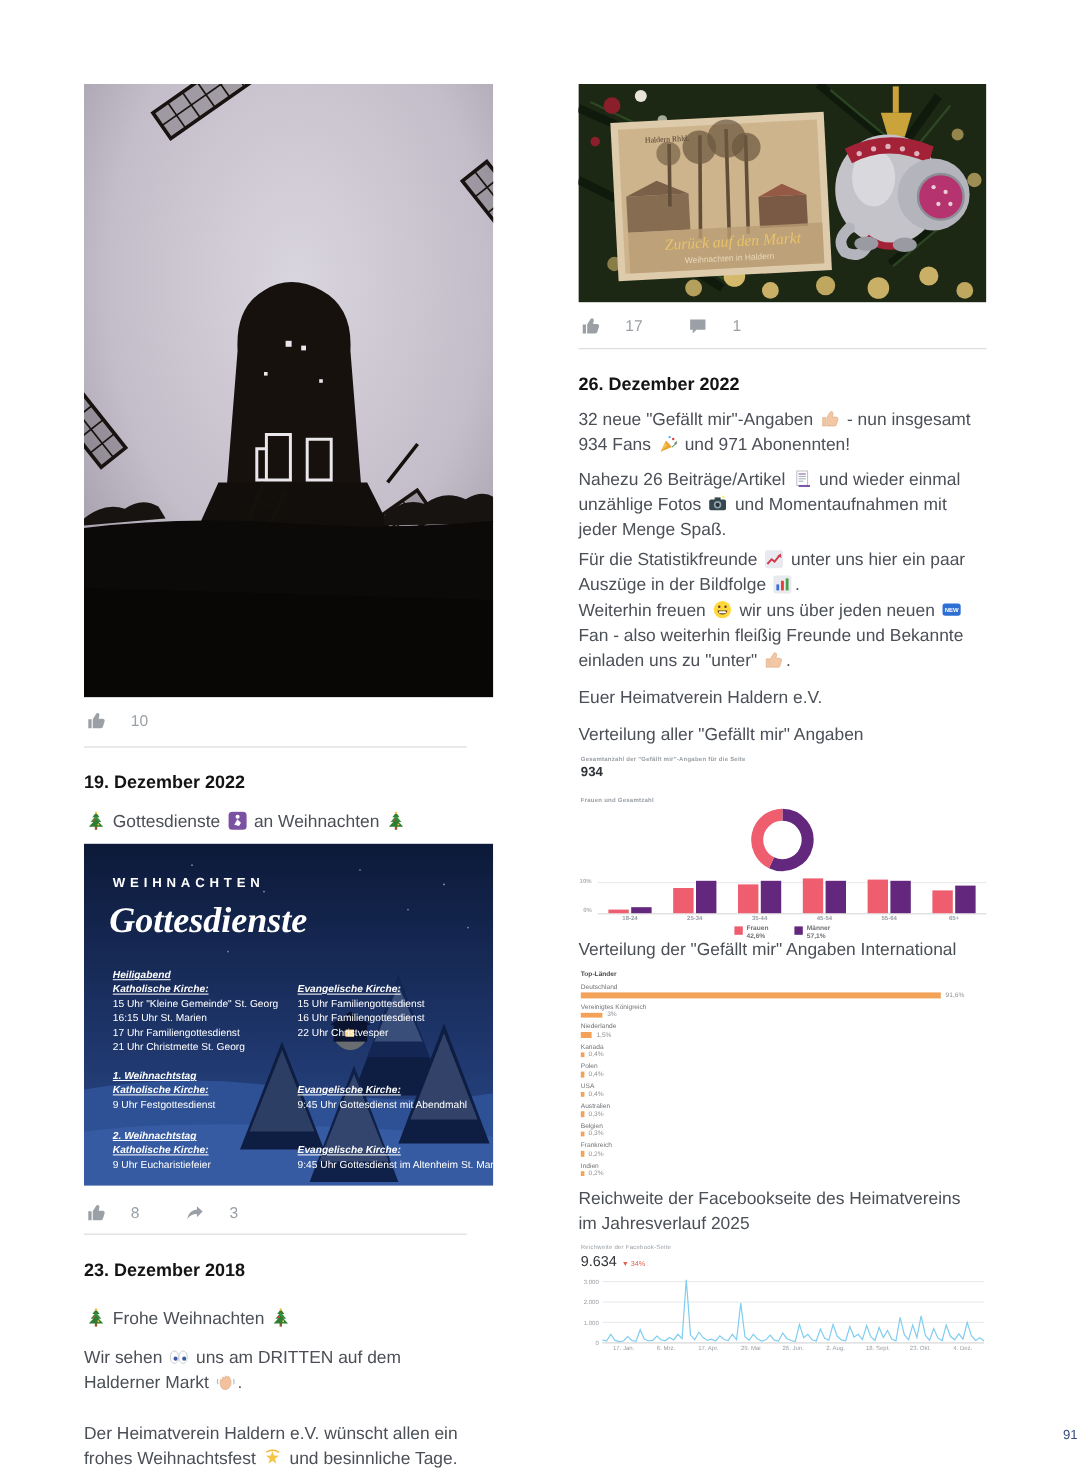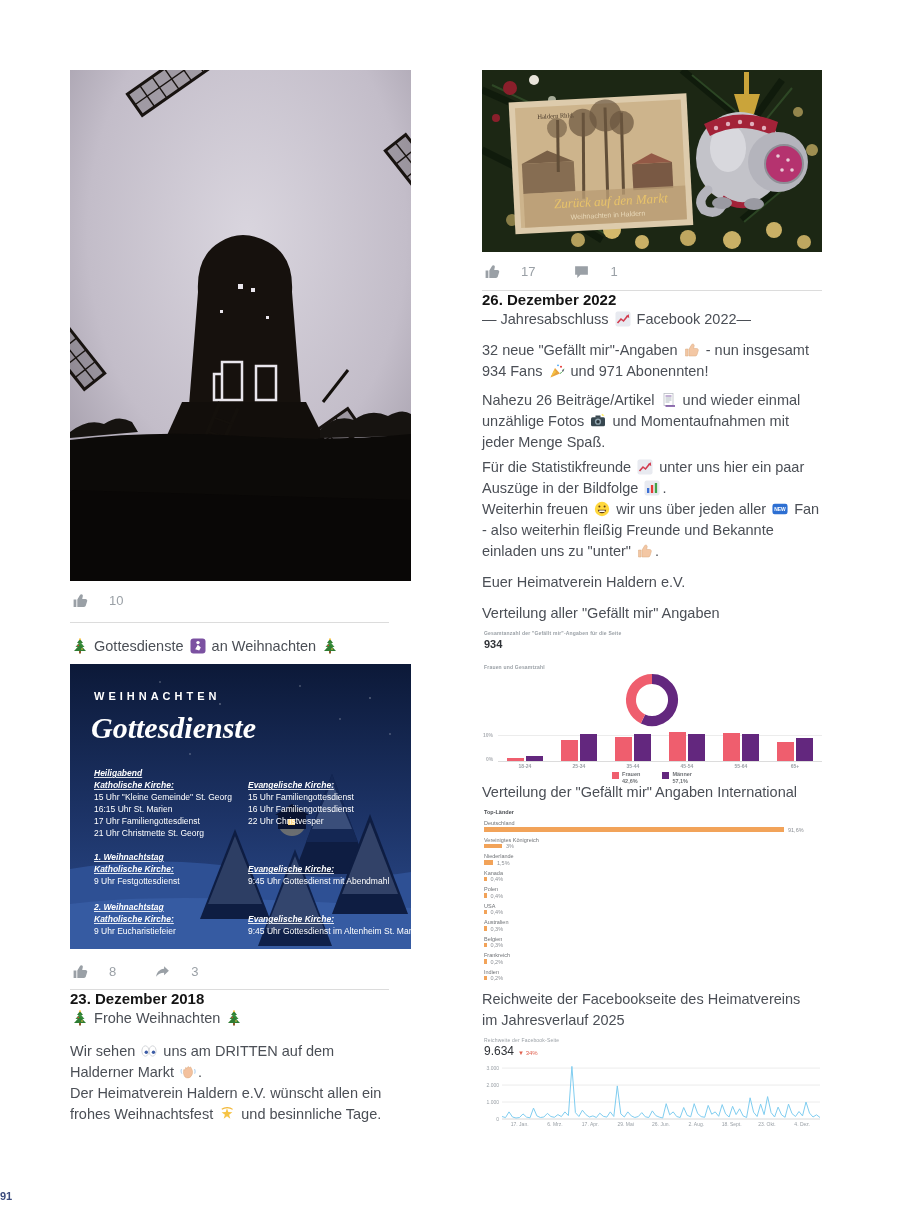--- a/index.html
+++ b/index.html
@@ -10,25 +10,25 @@
   .col-right{left:482px;width:340px;}
   .photo{display:block;}
   .like-row{display:flex;align-items:center;gap:18px;color:#9aa0a6;font-size:13px;height:18px;}
   .like-row .cnt{margin-right:18px;}
   .divider{height:1px;background:#dcdcdc;width:100%;}
   .date-h{font-size:15px;font-weight:bold;color:#141414;height:18px;line-height:18px;}
   .body-p{font-size:14.5px;line-height:21px;color:#4b4f56;}
   .emoji{display:inline-block;width:16px;height:16px;vertical-align:-3px;margin:0 2px;}
   .emoji svg{width:100%;height:100%;display:block;}
   .lk{width:17px;height:17px;}
-  .mt10{margin-top:10px}.mt11{margin-top:13px}.mt13{margin-top:0}.mt12{margin-top:12px}
+  .mt10{margin-top:10px}.mt11{margin-top:13px}.mt13{margin-top:21px}.mt12{margin-top:12px}
   .mt7{margin-top:7px}.mt9{margin-top:9px}.mt8{margin-top:8px}
   .mt4{margin-top:4px}.mt6{margin-top:6px}
-  .page-num{position:absolute;left:0;right:0;top:1190px;text-align:left;
-            font-size:11px;font-weight:bold;color:#3a4a7c;}
+  .page-num{position:absolute;left:0;right:0;top:1190px;text-align:right;
+            font-size:11px;font-weight:normal;color:#3a4a7c;}
   
   .chart1{position:relative;height:148px;font-weight:bold;}
   .tinytxt{font-size:5px;color:#9aa0a6;letter-spacing:.2px;}
   .c1-title{position:absolute;top:0;left:2px;}
   .c1-num{position:absolute;top:8px;left:2px;font-size:11px;color:#2f3237;}
   .c1-sub{position:absolute;top:34px;left:2px;}
   .c1-donut{position:absolute;top:42px;left:142px;}
   .c1-plot{position:absolute;top:100px;left:0;width:340px;height:32px;}
   .c1-cats{position:absolute;top:133px;left:16px;width:324px;display:flex;}
   .c1-cats span{flex:1;text-align:center;font-size:5px;color:#9aa0a6;}
@@ -188,20 +188,21 @@
       <span class="emoji lk">
           <svg viewBox="0 0 16 16">
             <path d="M1.5 7h2.6v7H1.5z M5 14h6.3c.8 0 1.5-.5 1.7-1.3l1.3-4.2c.3-1-.5-2-1.6-2H9.6l.6-2.7c.2-.9-.5-1.8-1.4-1.8-.5 0-.9.2-1.1.6L5 7z" fill="#9aa0a6"></path>
           </svg>
         </span>
       <span class="cnt">10</span>
     </div>
 
     <div class="divider mt11"></div>
 
+    <div class="date-h mt13">19. Dezember 2022</div>
 
     <div class="body-p mt11">
       <span class="emoji"><svg viewBox="0 0 16 16">
             <rect x="7" y="12" width="2" height="3.5" fill="#8d5a2b"></rect>
             <polygon points="8,1 11,5 5,5" fill="#2e7d32"></polygon>
             <polygon points="8,3.5 12.5,9 3.5,9" fill="#388e3c"></polygon>
             <polygon points="8,6.5 14,13 2,13" fill="#2e7d32"></polygon>
             <circle cx="8" cy="1.3" r="1" fill="#f6c344"></circle>
             <circle cx="6.2" cy="7.5" r="0.8" fill="#e53935"></circle>
             <circle cx="10" cy="11" r="0.8" fill="#f6c344"></circle>
@@ -466,29 +467,20 @@
             <path d="M2 3h12v8H7l-3 3v-3H2z" fill="#9aa0a6"></path>
           </svg>
         </span>
       <span class="cnt">1</span>
     </div>
 
     <div class="divider mt10"></div>
 
     <div class="date-h mt13">26. Dezember 2022</div>
 
-    <div class="body-p mt13">
-      <span>— Jahresabschluss</span>
-      <span class="emoji"><svg viewBox="0 0 16 16">
-            <rect x="0.5" y="0.5" width="15" height="15" rx="2" fill="#e8eaf0"></rect>
-            <polyline points="2.5,12 6,8 8.5,10 12.5,5" stroke="#d23b4e" stroke-width="1.6" fill="none"></polyline>
-            <polygon points="13.8,3.2 14.2,7 10.8,5.2" fill="#d23b4e"></polygon>
-          </svg></span>
-      <span>Facebook 2022—</span>
-    </div>
 
     <div class="body-p mt10">
       <span>32 neue "Gefällt mir"-Angaben</span>
       <span class="emoji"><svg viewBox="0 0 16 16">
             <path d="M1.5 7h2.6v7H1.5z M5 14h6.3c.8 0 1.5-.5 1.7-1.3l1.3-4.2c.3-1-.5-2-1.6-2H9.6l.6-2.7c.2-.9-.5-1.8-1.4-1.8-.5 0-.9.2-1.1.6L5 7z" fill="#f3c7a4" stroke="#d9a87e" stroke-width="0.5"></path>
           </svg></span>
       <span>- nun insgesamt 934 Fans</span>
       <span class="emoji"><svg viewBox="0 0 16 16">
             <polygon points="1.5,14.5 6,5 11,10.5" fill="#e8a33d"></polygon>
             <polygon points="1.5,14.5 5.2,7 7.2,9" fill="#f6c344"></polygon>
@@ -537,21 +529,21 @@
           </svg></span><span>.</span>
       <br>
       <span>Weiterhin freuen</span>
       <span class="emoji"><svg viewBox="0 0 16 16">
             <circle cx="8" cy="8" r="7.2" fill="#ffd83d"></circle>
             <path d="M3.8 8.8 a4.3 4.3 0 0 0 8.4 0z" fill="#5d3a1a"></path>
             <rect x="5" y="9.4" width="6" height="1.7" rx="0.8" fill="#fff"></rect>
             <circle cx="5.4" cy="5.6" r="1" fill="#5d3a1a"></circle>
             <circle cx="10.6" cy="5.6" r="1" fill="#5d3a1a"></circle>
           </svg></span>
-      <span>wir uns über jeden aller</span>
+      <span>wir uns über jeden neuen</span>
       <span class="emoji"><svg viewBox="0 0 18 16">
             <rect x="0.5" y="2.2" width="17" height="11.6" rx="2.5" fill="#2d6fd2"></rect>
             <text x="9" y="10.6" font-size="5.6" font-weight="bold" fill="#fff" text-anchor="middle" font-family="Liberation Sans, sans-serif">NEW</text>
           </svg></span>
       <span>Fan - also weiterhin fleißig Freunde und Bekannte einladen uns zu "unter"</span>
       <span class="emoji"><svg viewBox="0 0 16 16">
             <path d="M1.5 7h2.6v7H1.5z M5 14h6.3c.8 0 1.5-.5 1.7-1.3l1.3-4.2c.3-1-.5-2-1.6-2H9.6l.6-2.7c.2-.9-.5-1.8-1.4-1.8-.5 0-.9.2-1.1.6L5 7z" fill="#f3c7a4" stroke="#d9a87e" stroke-width="0.5"></path>
           </svg></span><span>.</span>
     </div>
 

